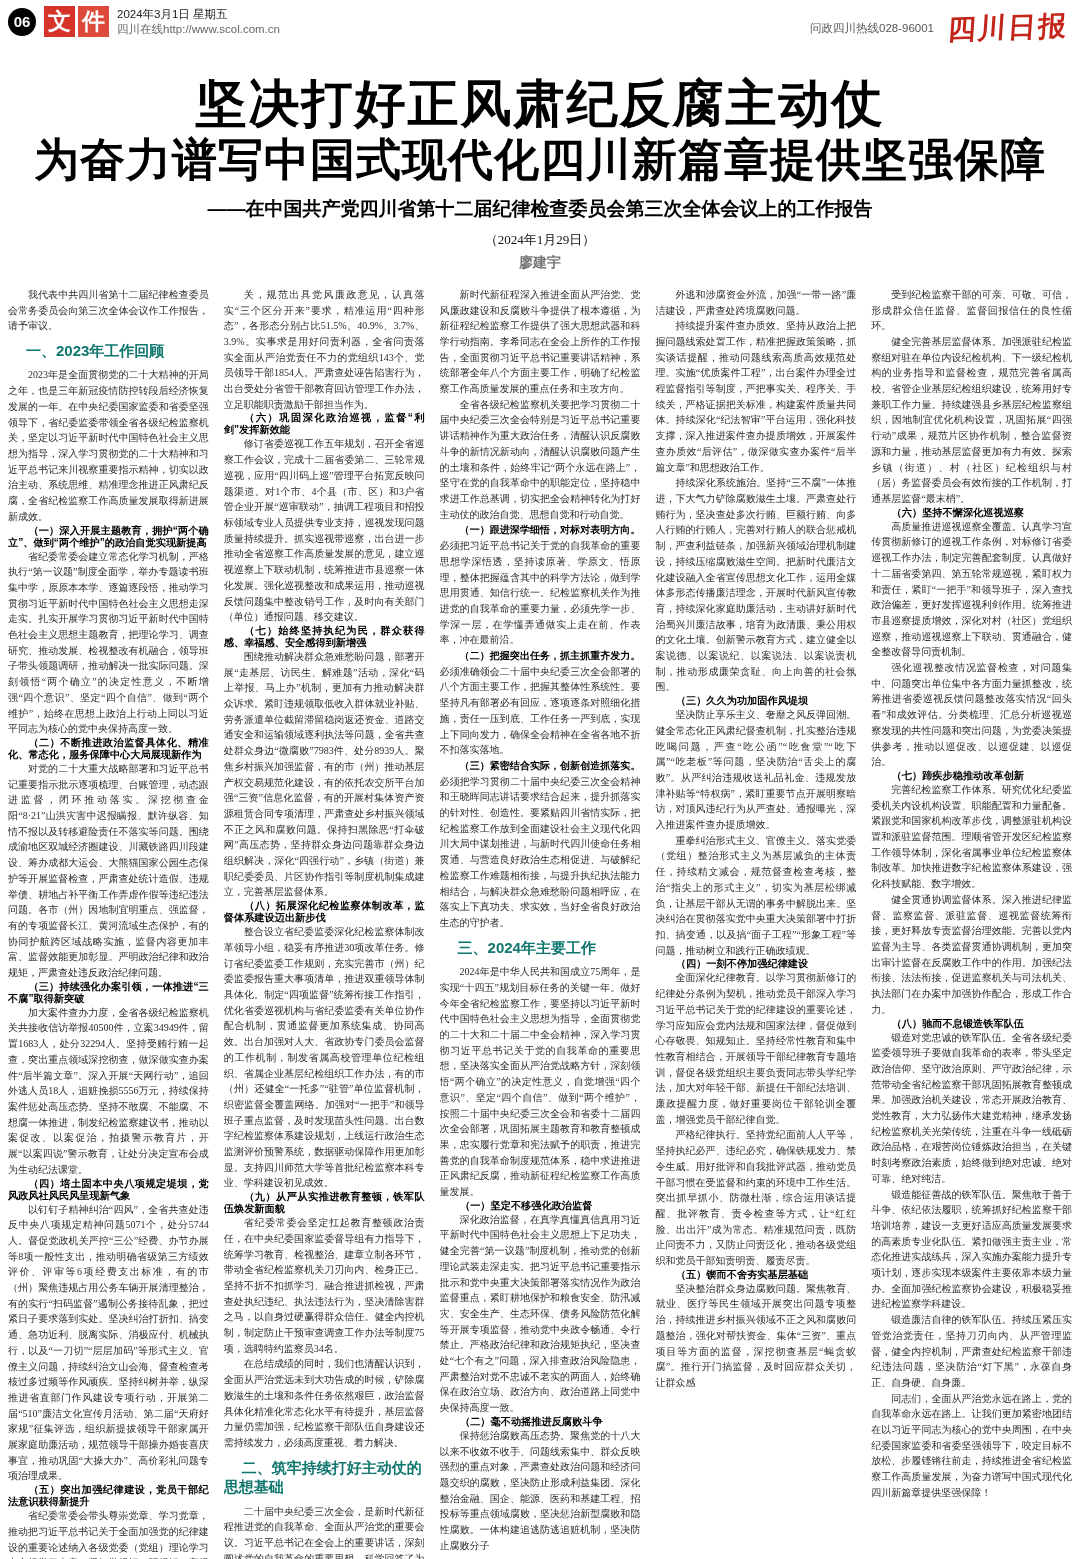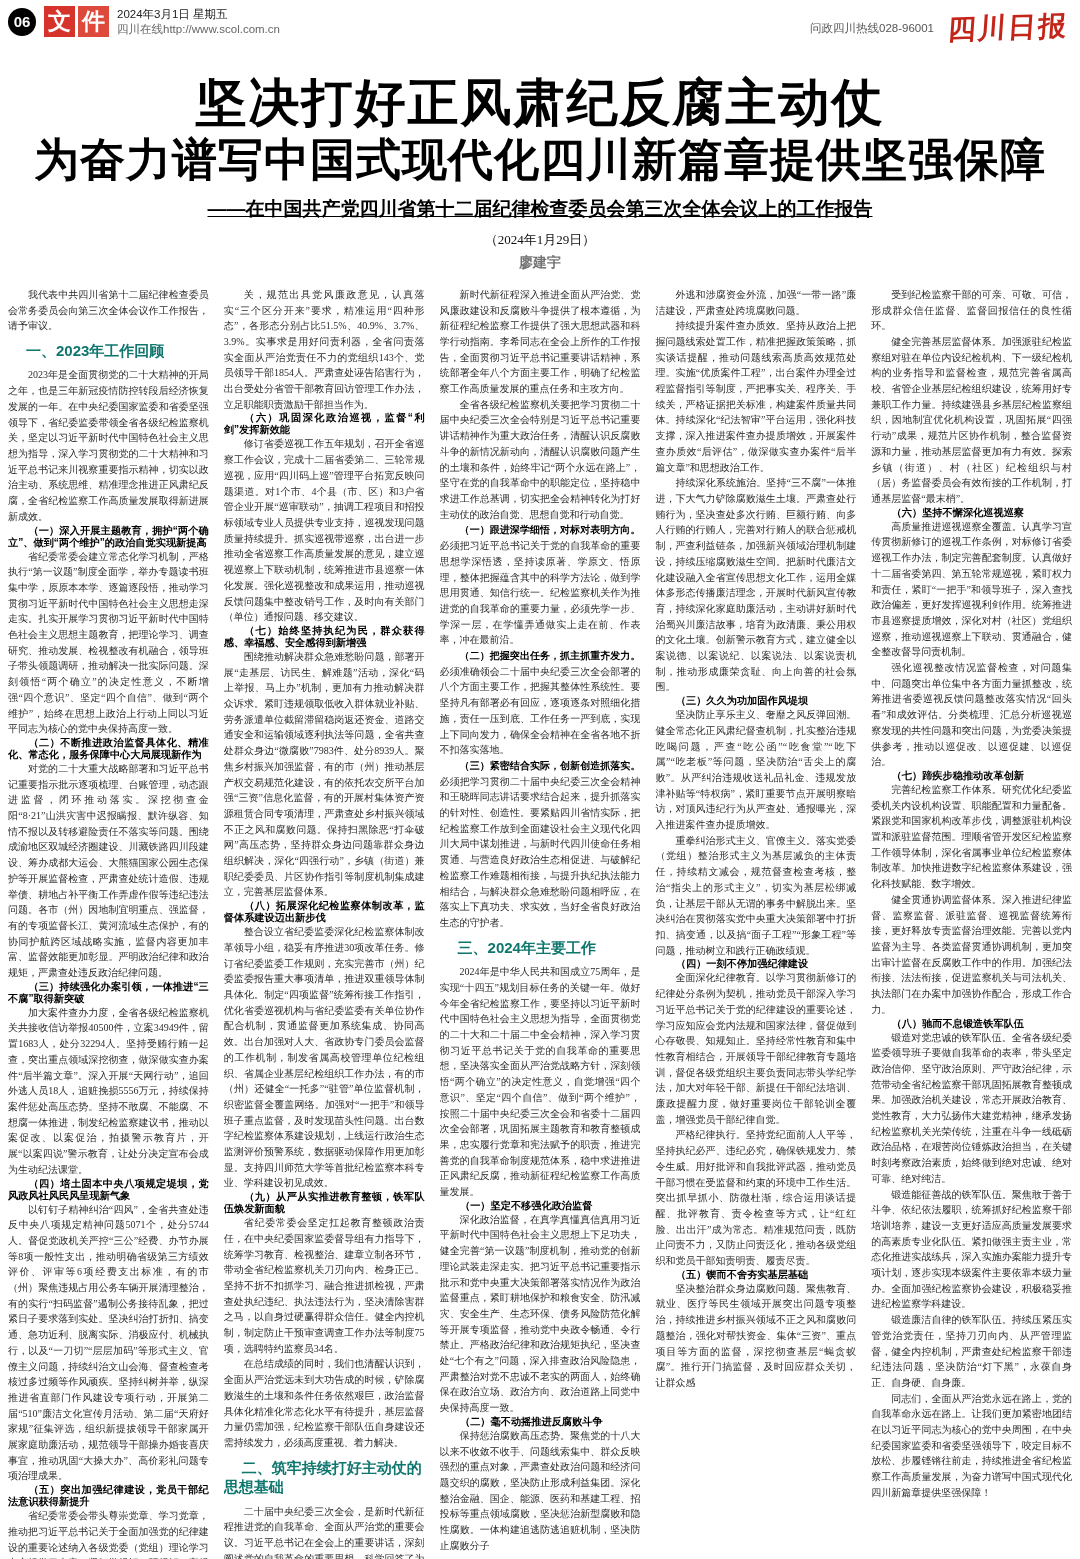--- a/index.html
+++ b/index.html
@@ -21,25 +21,25 @@
   .date-block{font-size:11.5px;line-height:15px;color:#222;font-family:"Liberation Sans",sans-serif;}
   .date-block .url{color:#666;}
   .header-right{display:flex;align-items:center;gap:14px;padding-top:8px;}
   .hotline{font-size:11.5px;color:#555;font-family:"Liberation Sans",sans-serif;}
   .masthead{font-size:28px;color:#c4251b;font-weight:bold;font-family:"DejaVu Serif",serif;
             transform:skewX(-6deg) rotate(-2deg);letter-spacing:2px;line-height:1;}
 
   
   .headline-block{text-align:center;margin-top:10px;}
   .headline-1{font-size:51px;font-weight:900;letter-spacing:2px;color:#000;line-height:1.12;
-              font-family:Liberation Serif, serif;margin-top:29px;}
+              font-family:Liberation Sans, sans-serif;margin-top:29px;}
   .headline-2{font-size:45px;font-weight:900;letter-spacing:1px;color:#000;line-height:1.15;
               font-family:"Liberation Sans",sans-serif;margin-top:2px;}
   .subhead{font-size:19px;font-weight:bold;color:#000;margin-top:10px;
-           font-family:"Liberation Sans",sans-serif;text-decoration:underline;}
+           font-family:"Liberation Sans",sans-serif;}
   .pub-date{font-size:13px;margin-top:9px;color:#111;}
   .author{font-size:14px;margin-top:5px;color:#737373;font-weight:bold;}
 
   
   .columns{display:flex;gap:15px;padding:0 8px;margin-top:15px;height:1303px;box-sizing:border-box;}
   .col{flex:1 1 0;min-width:0;display:flex;flex-direction:column;height:100%;overflow:hidden;}
   .col-flow{flex:1 1 auto;overflow:hidden;}
   .para{margin:0;text-indent:2em;font-size:10px;line-height:15.7px;text-align:justify;color:#2b2b2b;}
   .sub-head{margin:0;text-indent:2em;font-size:10.2px;line-height:12px;font-weight:bold;color:#000;
             font-family:"Liberation Sans",sans-serif;text-align:justify;}

